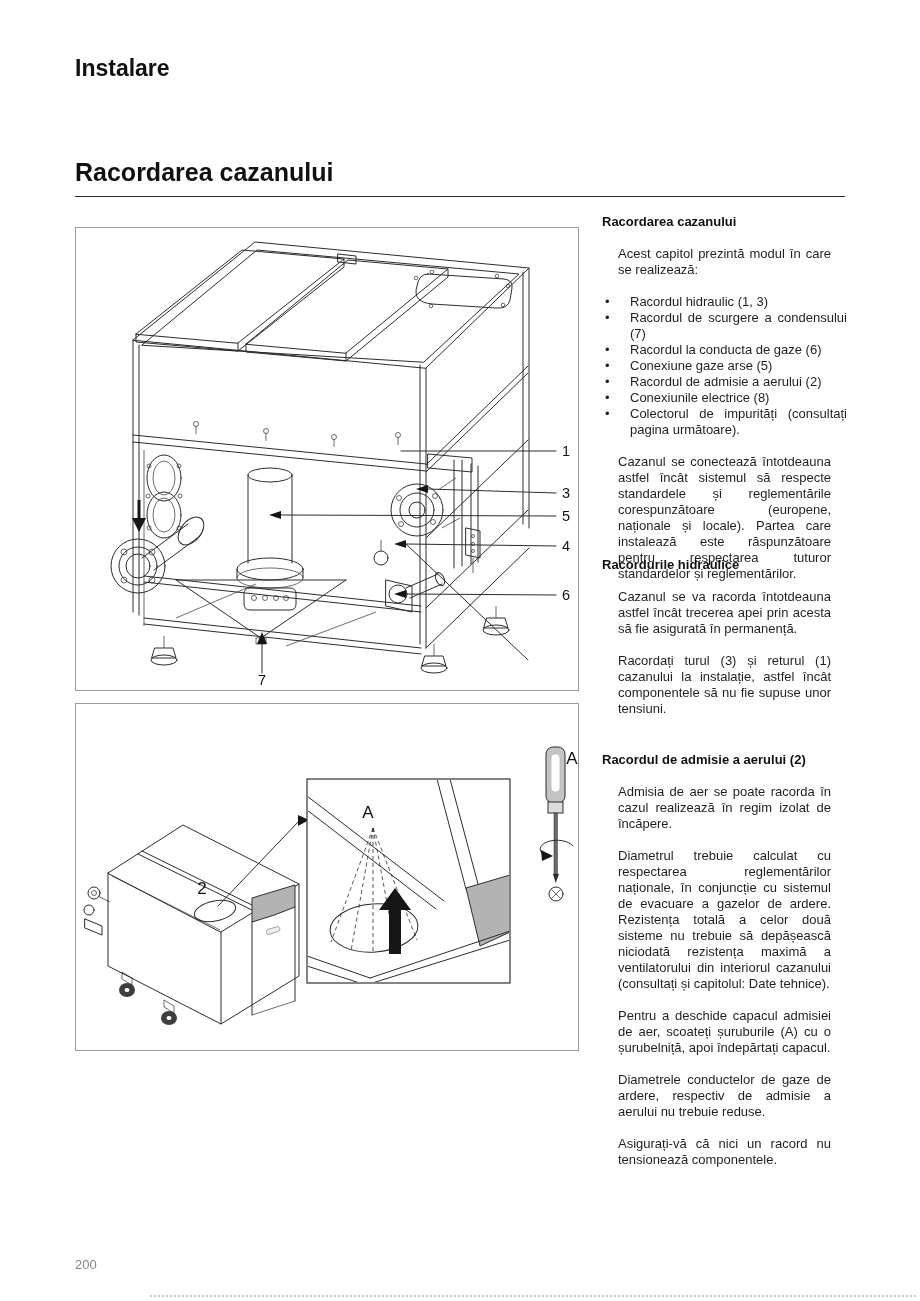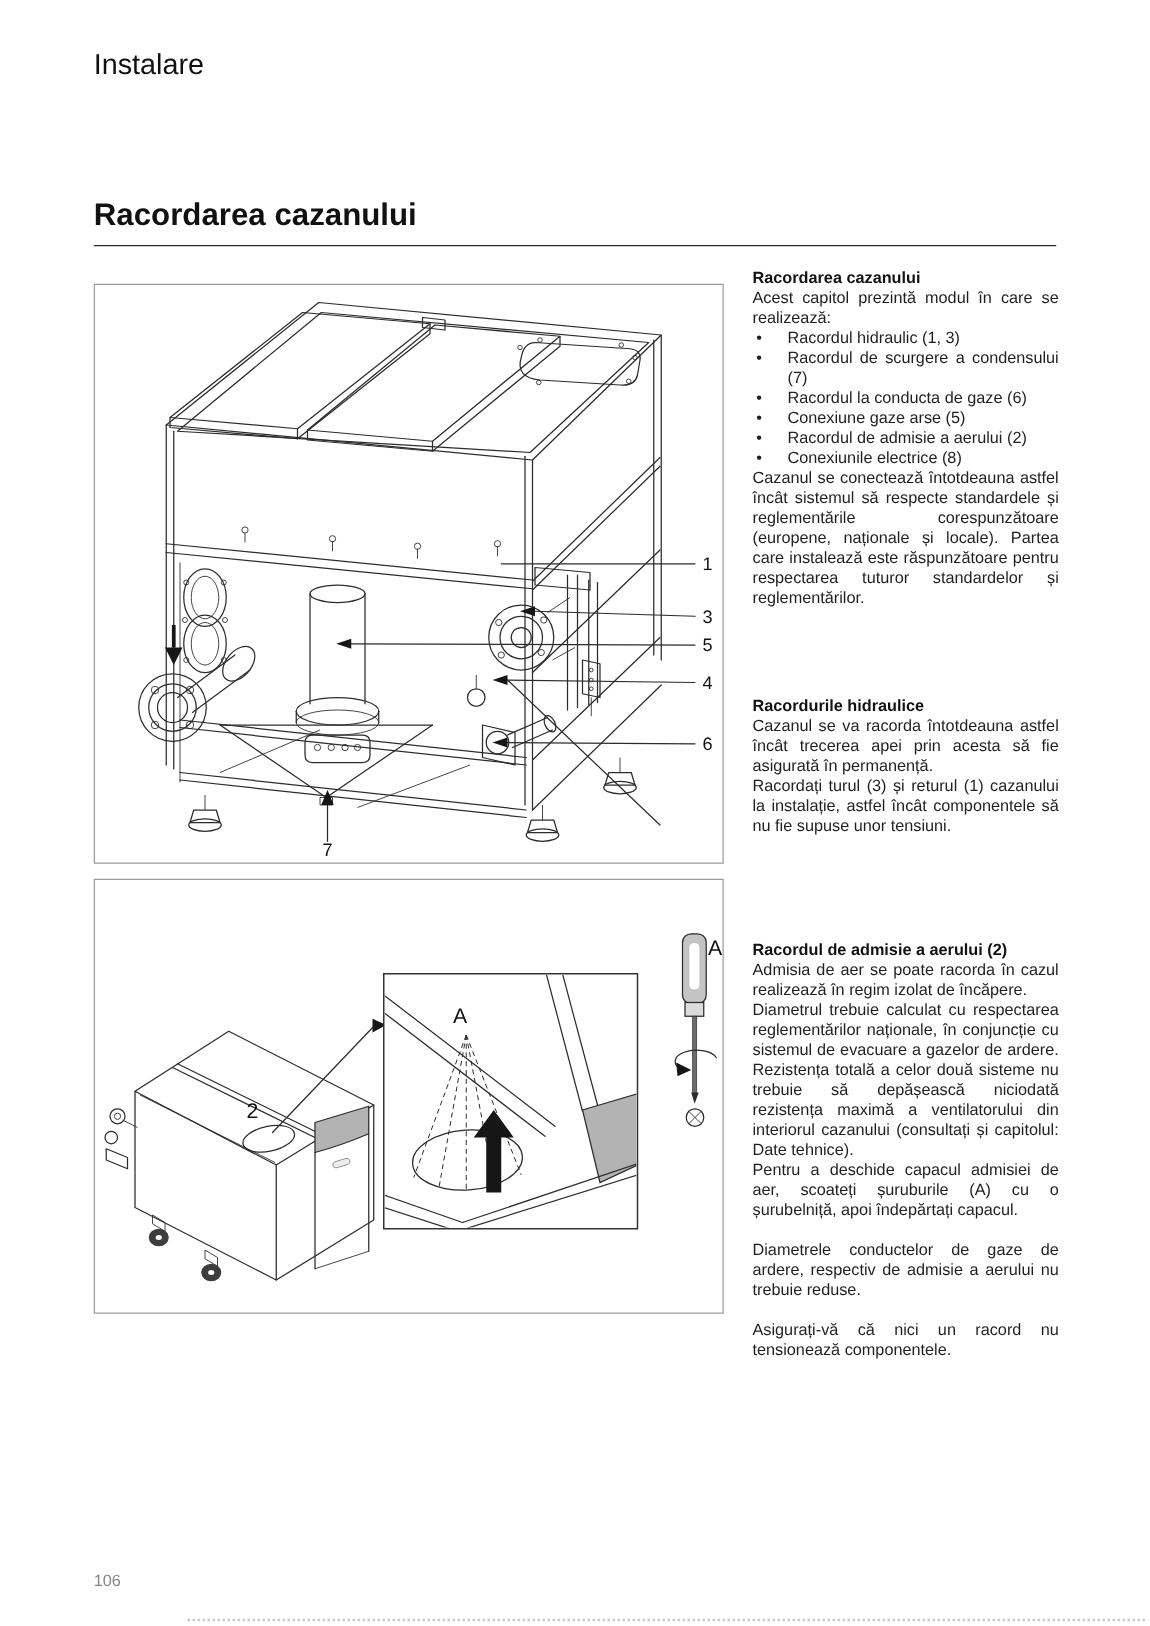--- a/index.html
+++ b/index.html
@@ -1,43 +1,43 @@
 <!DOCTYPE html>
 <html lang="ro"><head>
 <meta charset="utf-8">
 <style>
   html,body { margin:0; padding:0; background:#ffffff; }
   .page {
     position:relative; width:920px; height:1301px; background:#fff;
     font-family:"Liberation Sans", sans-serif; color:#1c1c1c; overflow:hidden;
   }
   .chapter-title {
-    position:absolute; left:75px; top:40px;
-    font-size:23px; font-weight:normal; line-height:1; color:#111;
+    position:absolute; left:75px; top:57px;
+    font-size:23px; font-weight:bold; line-height:1; color:#111;
   }
   .section-title {
     position:absolute; left:75px; top:160px;
     font-size:25px; font-weight:bold; line-height:1; color:#111;
   }
   .section-rule {
     position:absolute; left:75px; top:196px; width:770px; height:1px; background:#2b2b2b;
   }
   .figure {
     position:absolute; left:75px; border:1px solid #9c9c9c; background:#fff; box-sizing:border-box;
   }
   #fig1 { top:227px; width:504px; height:464px; }
   #fig2 { top:703px; width:504px; height:348px; }
   .figure svg { position:absolute; left:0; top:0; width:100%; height:100%; }
 
   .col {
     position:absolute; left:602px; width:245px;
     font-size:13px; line-height:16px; text-align:justify; color:#1f1f1f;
   }
   .col h3 { margin:0; font-size:13px; line-height:16px; font-weight:bold; text-align:left; color:#111; }
-  .col p { margin:0; hyphens:auto; }
+  .col p { margin:16px; hyphens:auto; }
   #block1 { top:214px; }
   #block2 { top:557px; }
   #block3 { top:752px; }
   .bullet-item { position:relative; padding-left:28px; hyphens:auto; }
   .bullet-item::before { content:"\2022"; position:absolute; left:3px; top:0; }
   .gap { margin-top:16px !important; }
 
   .page-number { position:absolute; left:75px; top:1258px; font-size:13px; line-height:1; color:#868686; }
   .bottom-edge { position:absolute; left:150px; top:1295px; width:766px; height:0; border-top:2px dotted #c9c9c9; }
 
@@ -347,35 +347,36 @@
   <div class="col" id="block1">
     <h3>Racordarea cazanului</h3>
     <p>Acest capitol prezintă modul în care se realizează:</p>
     <div>
       <div class="bullet-item">Racordul hidraulic (1, 3)</div>
       <div class="bullet-item">Racordul de scurgere a condensului (7)</div>
       <div class="bullet-item">Racordul la conducta de gaze (6)</div>
       <div class="bullet-item">Conexiune gaze arse (5)</div>
       <div class="bullet-item">Racordul de admisie a aerului (2)</div>
       <div class="bullet-item">Conexiunile electrice (8)</div>
+      <div class="bullet-item">Colectorul de impurități (consultați pagina următoare).</div>
     </div>
     <p>Cazanul se conectează întotdeauna astfel încât sistemul să respecte standardele și reglementările corespunzătoare (europene, naționale și locale). Partea care instalează este răspunzătoare pentru respectarea tuturor standardelor și reglementărilor.</p>
   </div>
 
   <div class="col" id="block2">
     <h3>Racordurile hidraulice</h3>
     <p>Cazanul se va racorda întotdeauna astfel încât trecerea apei prin acesta să fie asigurată în permanență.</p>
     <p>Racordați turul (3) și returul (1) cazanului la instalație, astfel încât componentele să nu fie supuse unor tensiuni.</p>
   </div>
 
   <div class="col" id="block3">
     <h3>Racordul de admisie a aerului (2)</h3>
     <p>Admisia de aer se poate racorda în cazul realizează în regim izolat de încăpere.</p>
     <p>Diametrul trebuie calculat cu respectarea reglementărilor naționale, în conjuncție cu sistemul de evacuare a gazelor de ardere. Rezistența totală a celor două sisteme nu trebuie să depășească niciodată rezistența maximă a ventilatorului din interiorul cazanului (consultați și capitolul: Date tehnice).</p>
     <p>Pentru a deschide capacul admisiei de aer, scoateți șuruburile (A) cu o șurubelniță, apoi îndepărtați capacul.</p>
     <p class="gap">Diametrele conductelor de gaze de ardere, respectiv de admisie a aerului nu trebuie reduse.</p>
     <p class="gap">Asigurați-vă că nici un racord nu tensionează componentele.</p>
   </div>
 
-  <div class="page-number">106</div>
+  <div class="page-number">200</div>
   <div class="bottom-edge"></div>
 
 </div>
 
 </body></html>

